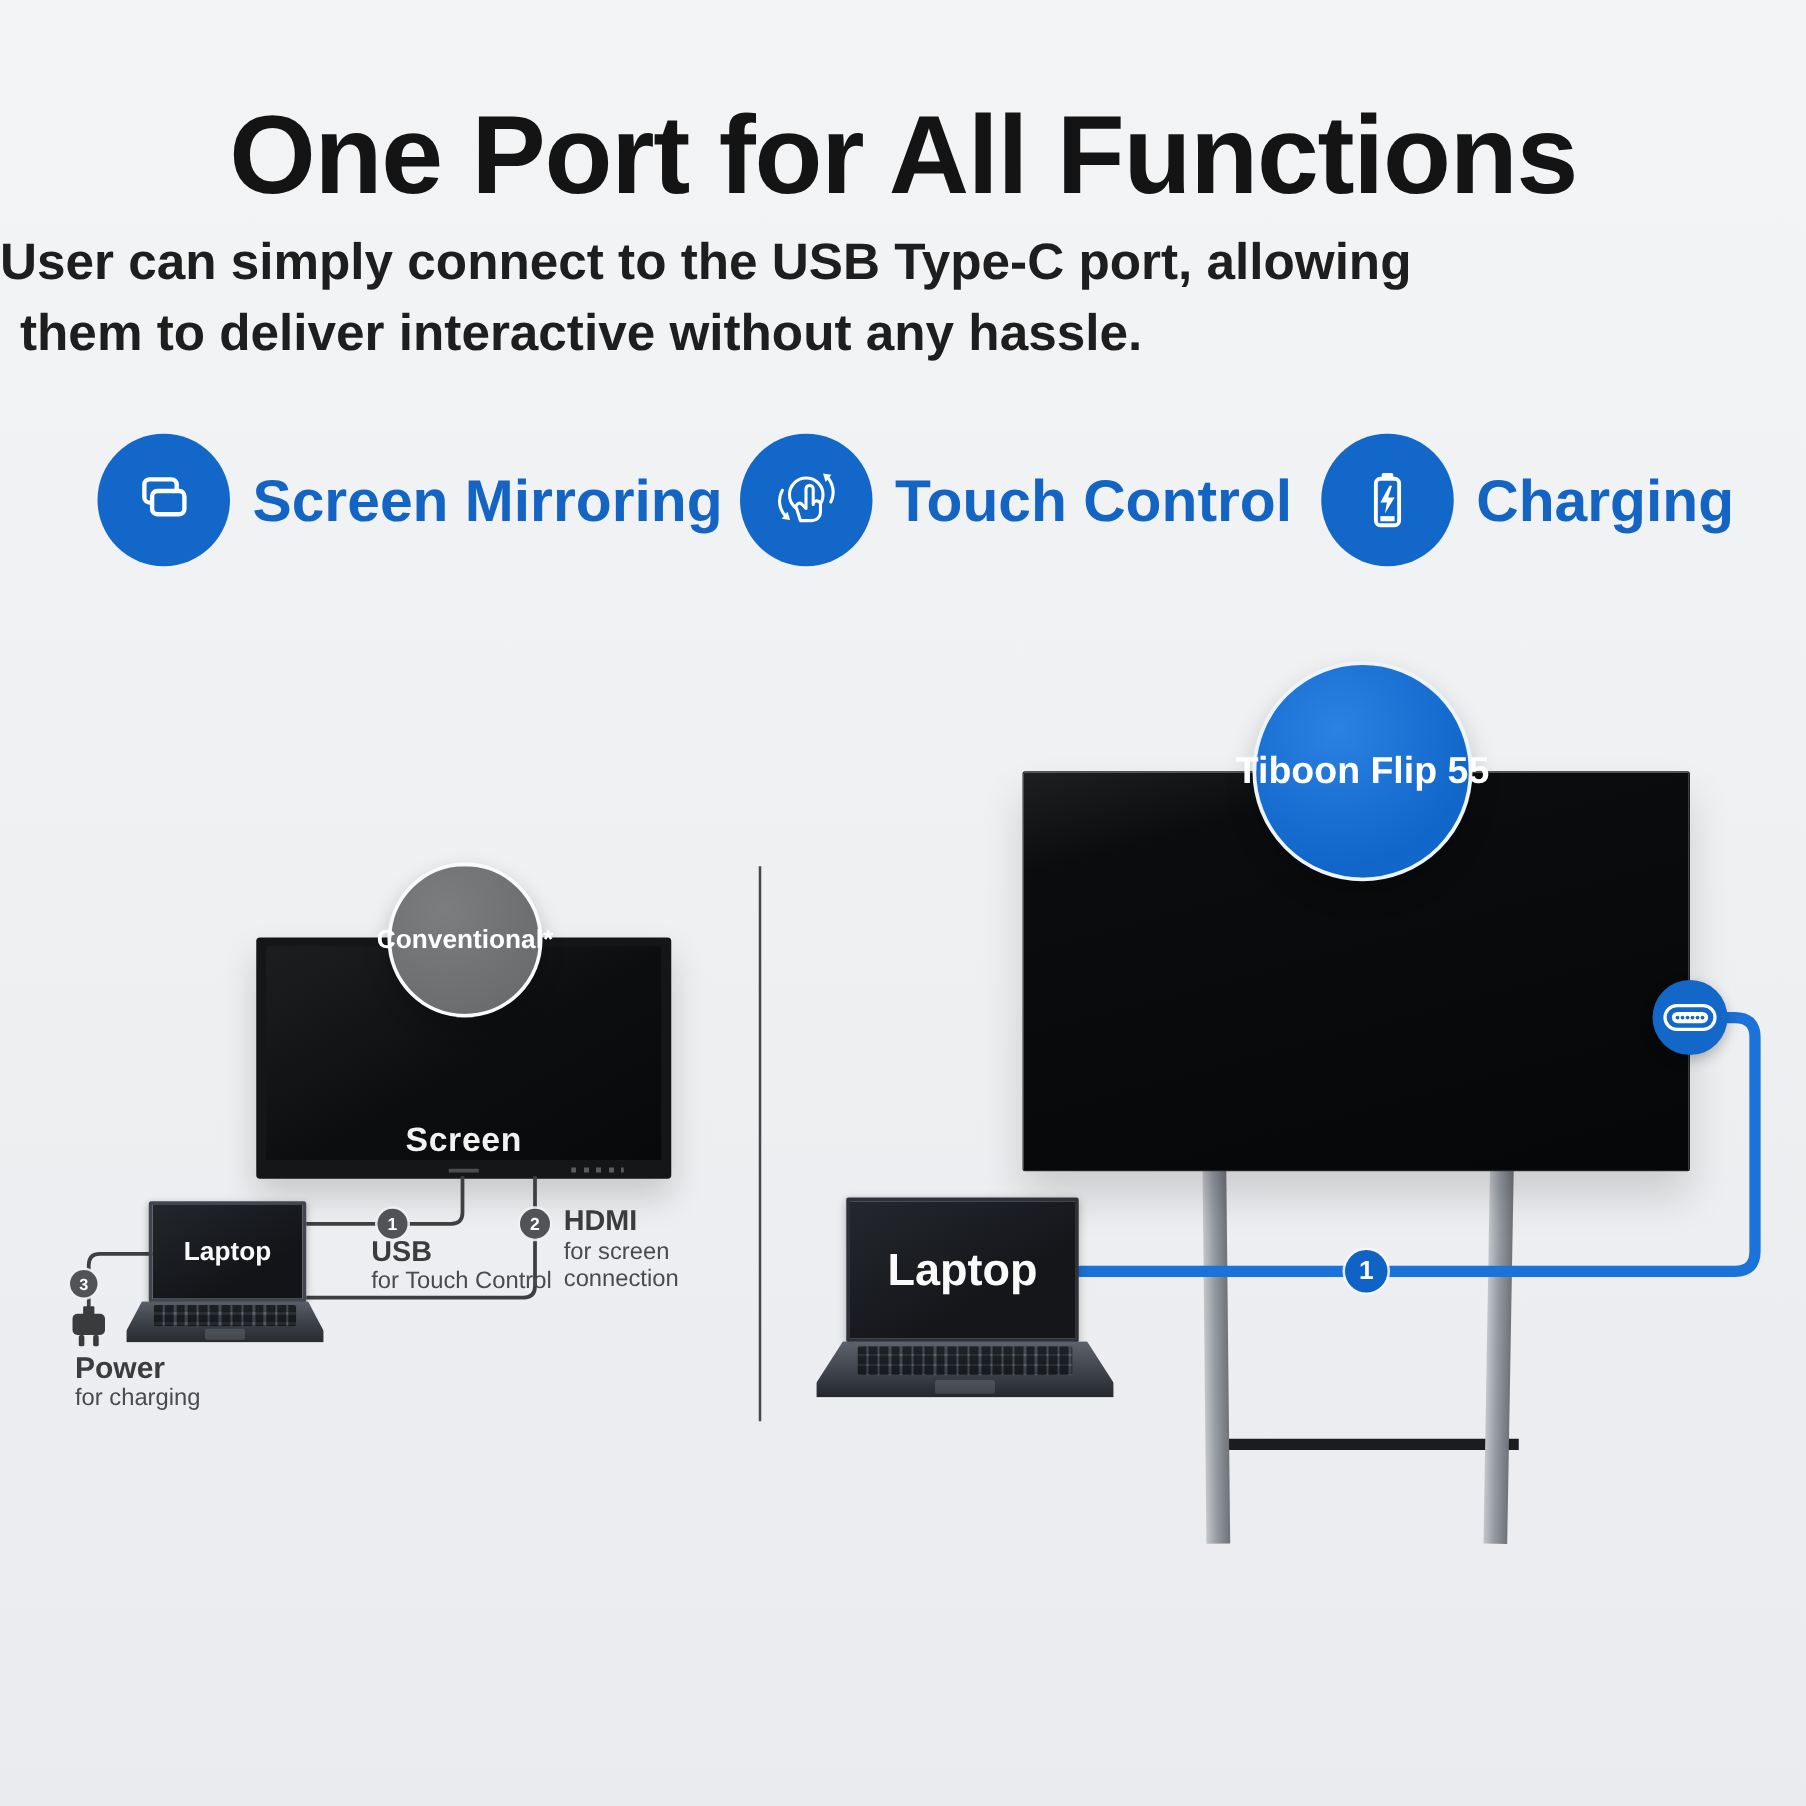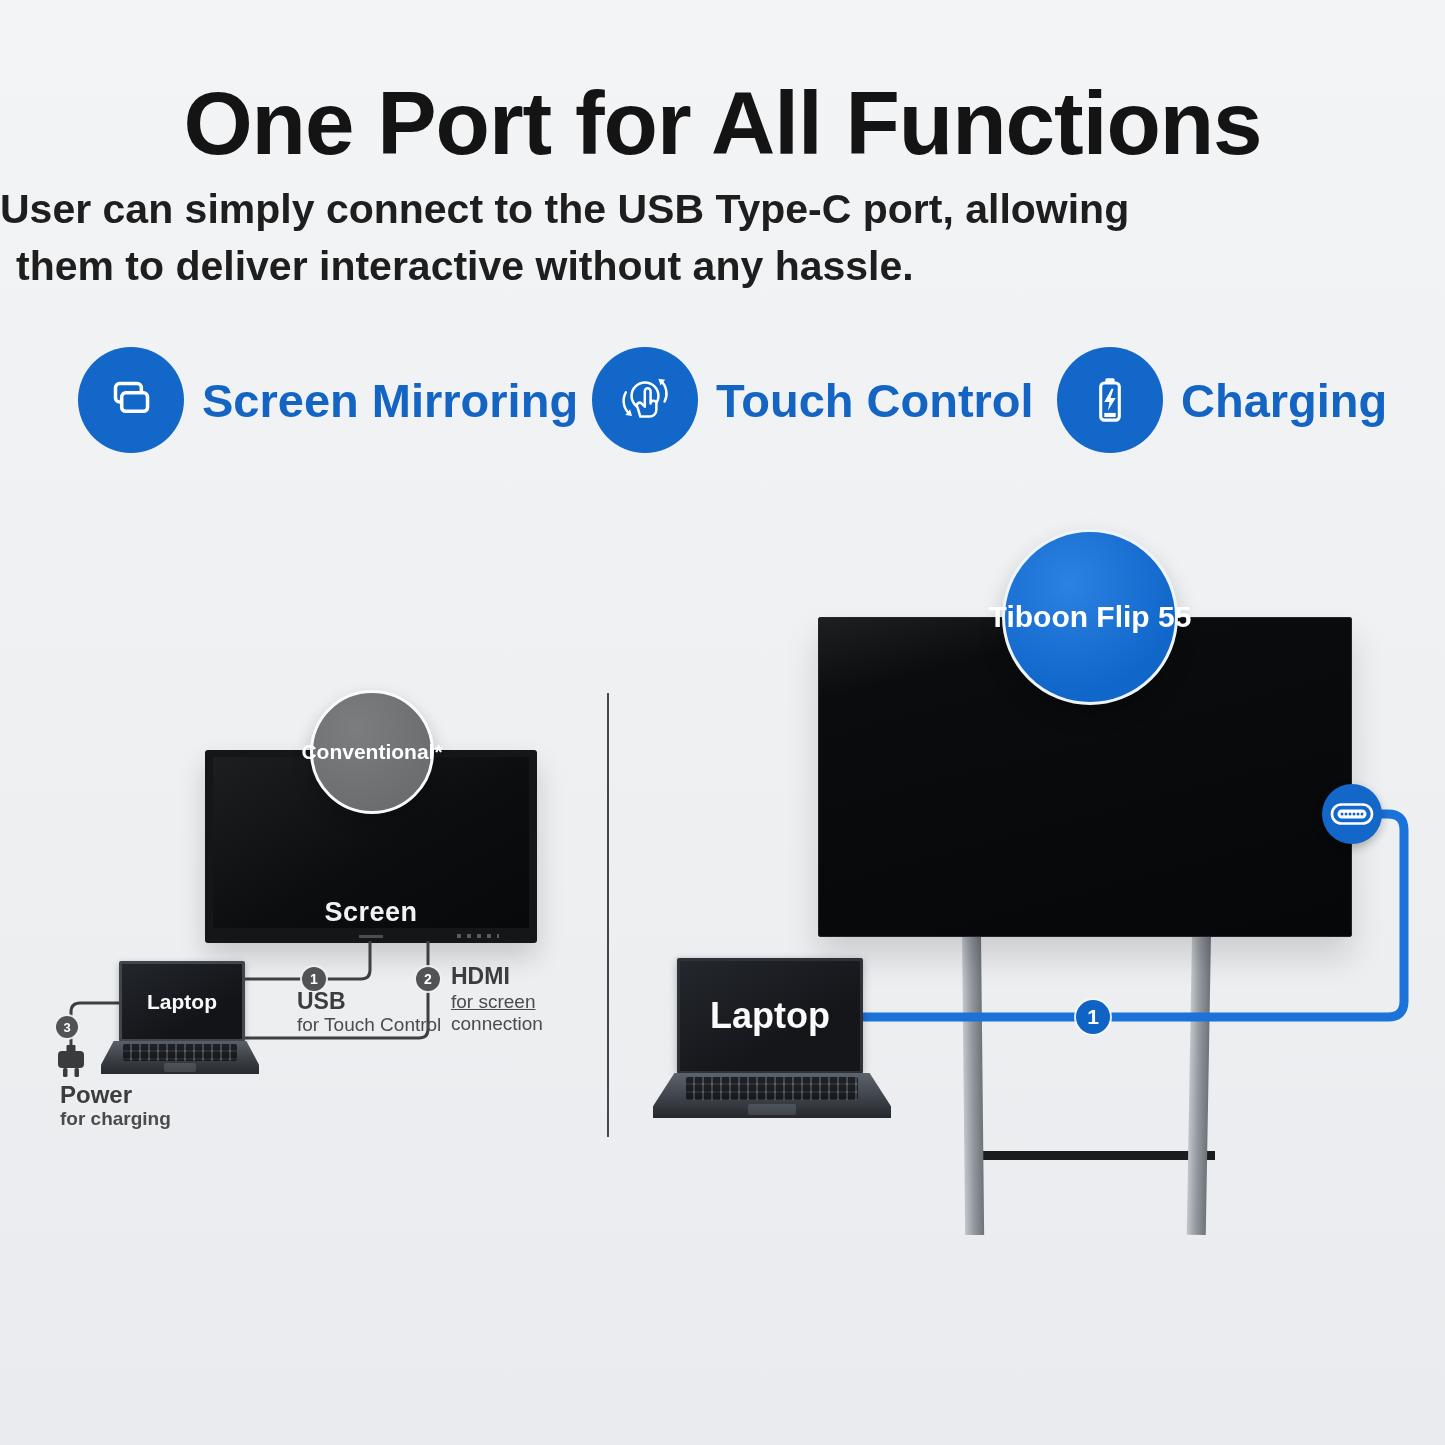--- a/index.html
+++ b/index.html
@@ -90,24 +90,24 @@
     display:flex;align-items:center;justify-content:center;}
   .badge-gray{background:#515356;box-shadow:0 0 0 2px rgba(240,241,243,.9);}
   .b1{left:302px;top:967px;width:24px;height:24px;font-size:14px;}
   .b2{left:416px;top:967px;width:24px;height:24px;font-size:14px;}
   .b3{left:56px;top:1016px;width:22px;height:22px;font-size:13px;}
   .lbl-title{position:absolute;font-size:23px;font-weight:bold;color:#3b3c3e;white-space:nowrap;}
   .lbl-sub{position:absolute;font-size:19px;color:#4a4b4d;white-space:nowrap;line-height:22px;}
   .usb-t{left:297px;top:988px;}
   .usb-s{left:297px;top:1014px;}
   .hdmi-t{left:451px;top:963px;}
-  .hdmi-s1{left:451px;top:991px;text-decoration:underline;}
+  .hdmi-s1{left:451px;top:991px;}
   .hdmi-s2{left:451px;top:1013px;}
   .pow-t{left:60px;top:1081px;font-size:24px;}
-  .pow-s{left:60px;top:1108px;font-weight:bold;}
+  .pow-s{left:60px;top:1108px;}
   
   .tv-right{
     position:absolute;left:818px;top:617px;width:534px;height:320px;border-radius:2px;
     background:linear-gradient(165deg,#1e1f21 0%,#0b0c0d 18%,#060708 100%);
     border:1px solid #232425;box-sizing:border-box;
     box-shadow:0 20px 34px rgba(0,0,0,.14);
   }
   .leg{position:absolute;width:19px;height:301px;top:934px;
     background:linear-gradient(90deg,#c3c7cc 0%,#949aa0 45%,#6e737a 100%);}
   .leg-left{left:962px;transform:rotate(-.6deg);transform-origin:top center;}

